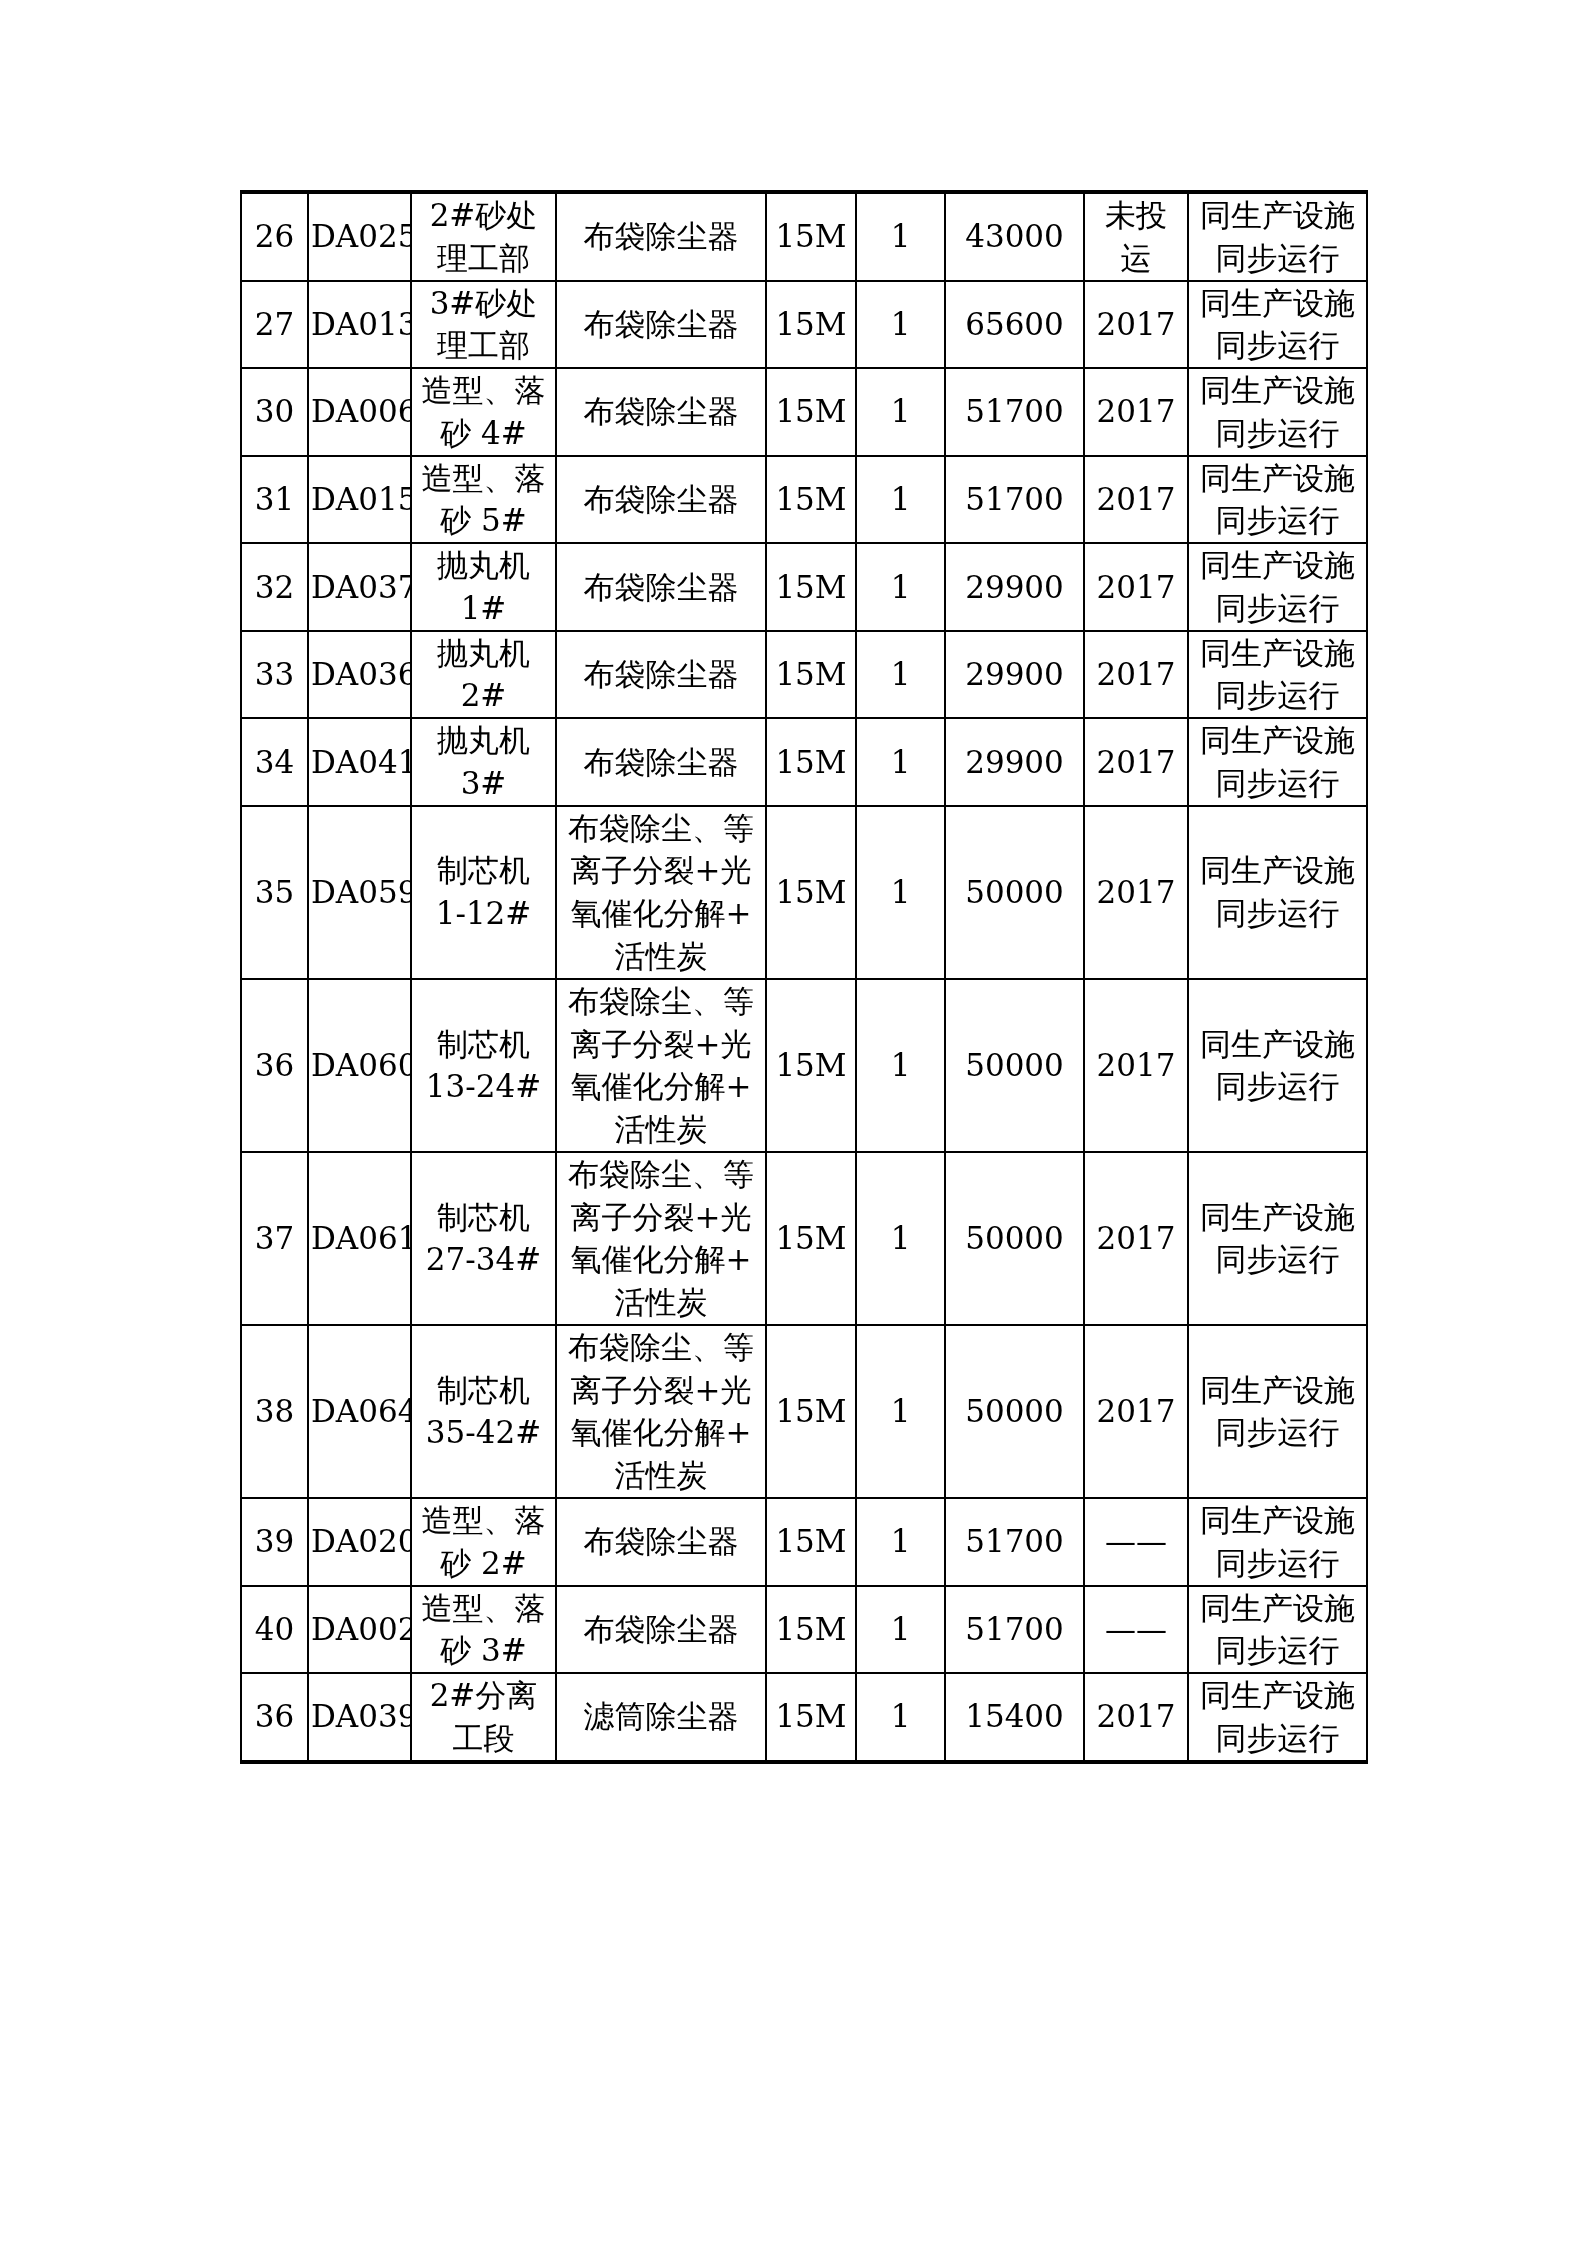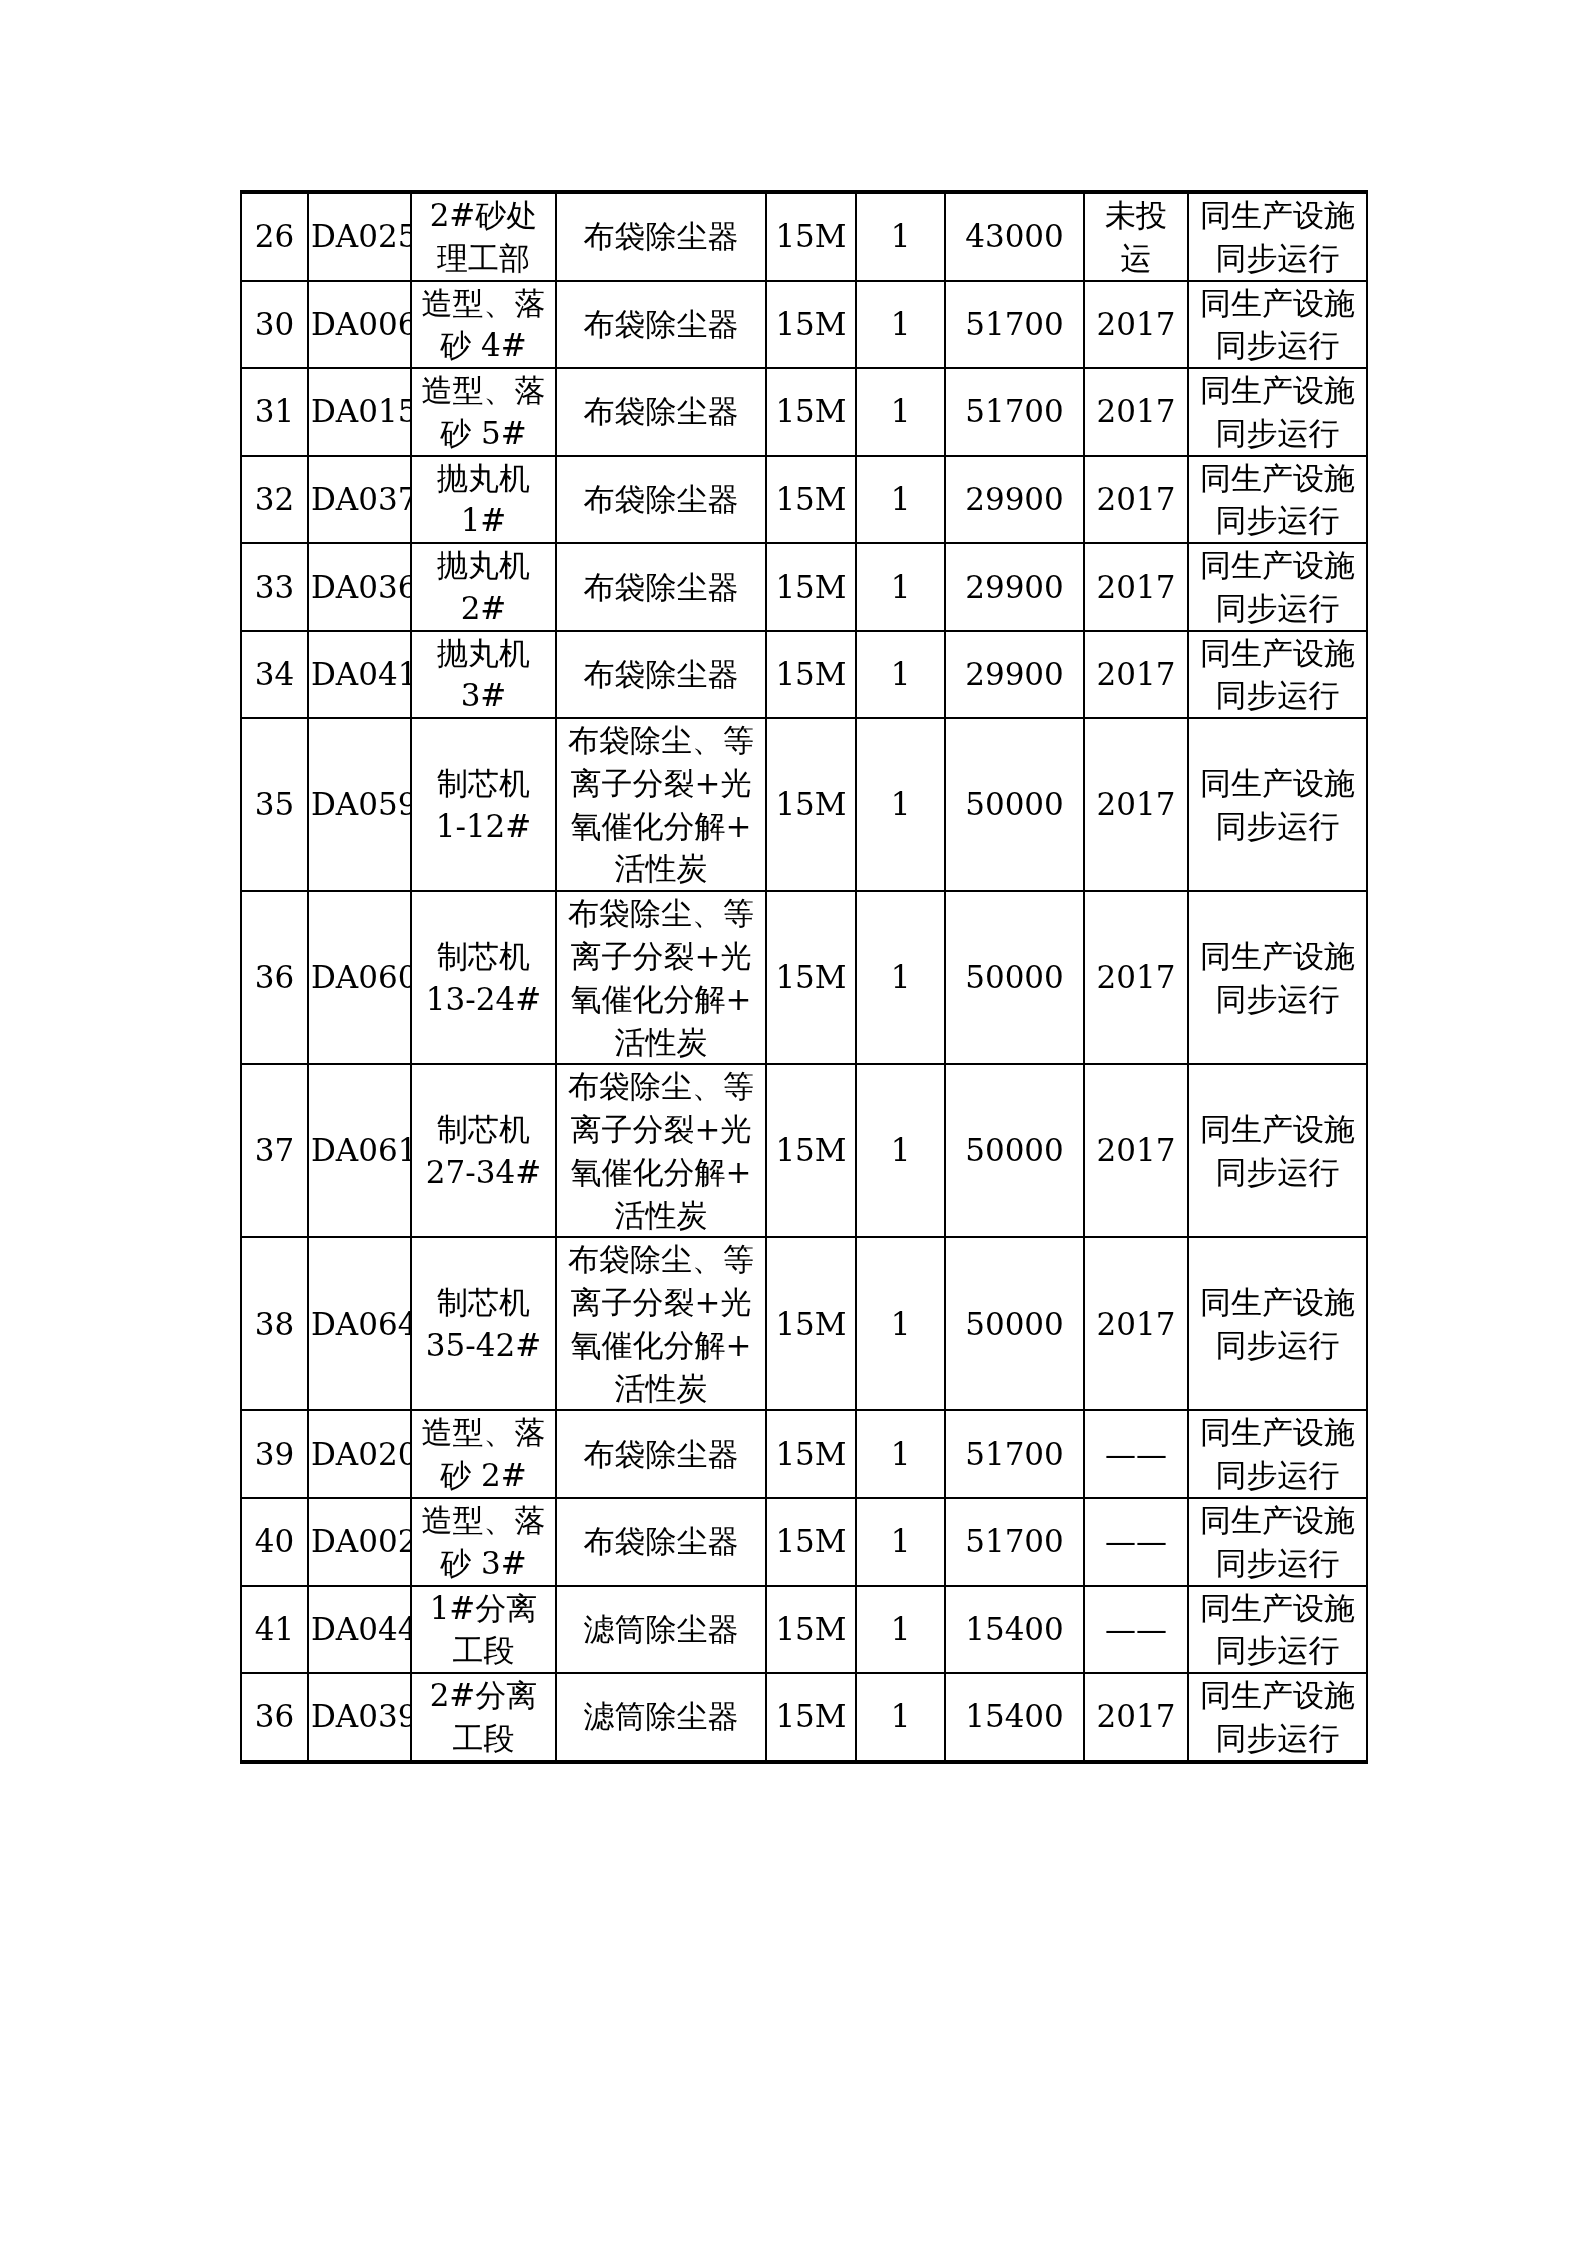--- a/index.html
+++ b/index.html
@@ -71,20 +71,33 @@
             <td>布袋除尘器</td>
             <td>15M</td>
             <td>1</td>
             <td>43000</td>
             <td>未投
 运</td>
             <td>同生产设施
 同步运行</td>
           </tr>
           <tr>
+            <td>27</td>
+            <td>DA013</td>
+            <td>3#砂处
+理工部</td>
+            <td>布袋除尘器</td>
+            <td>15M</td>
+            <td>1</td>
+            <td>65600</td>
+            <td>2017</td>
+            <td>同生产设施
+同步运行</td>
+          </tr>
+          <tr>
             <td>30</td>
             <td>DA006</td>
             <td>造型、落
 砂 4#</td>
             <td>布袋除尘器</td>
             <td>15M</td>
             <td>1</td>
             <td>51700</td>
             <td>2017</td>
             <td>同生产设施
@@ -221,33 +234,20 @@
           </tr>
           <tr>
             <td>40</td>
             <td>DA002</td>
             <td>造型、落
 砂 3#</td>
             <td>布袋除尘器</td>
             <td>15M</td>
             <td>1</td>
             <td>51700</td>
-            <td>——</td>
-            <td>同生产设施
-同步运行</td>
-          </tr>
-          <tr>
-            <td>41</td>
-            <td>DA044</td>
-            <td>1#分离
-工段</td>
-            <td>滤筒除尘器</td>
-            <td>15M</td>
-            <td>1</td>
-            <td>15400</td>
             <td>——</td>
             <td>同生产设施
 同步运行</td>
           </tr>
           <tr>
             <td>36</td>
             <td>DA039</td>
             <td>2#分离
 工段</td>
             <td>滤筒除尘器</td>

